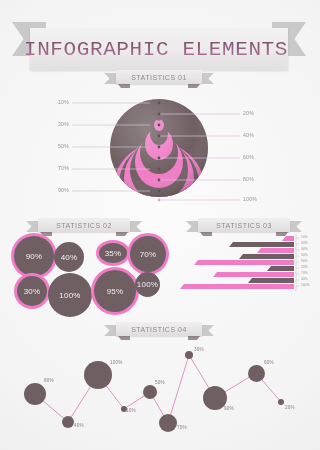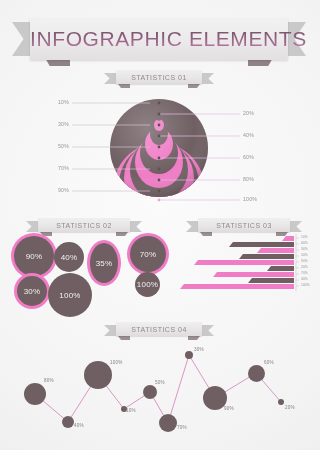--- a/index.html
+++ b/index.html
@@ -16,24 +16,24 @@
 
   
   .title-wrap{position:absolute;left:0;top:14px;width:318px;height:52px;}
   .title-tail{position:absolute;top:8px;width:34px;height:34px;background:#c9c9c9;}
   .title-tail.l{left:12px;clip-path:polygon(0 0,100% 0,100% 100%,0 100%,34% 50%);}
   .title-tail.r{right:12px;clip-path:polygon(0 0,100% 0,66% 50%,100% 100%,0 100%);}
   .title-fold{position:absolute;top:42px;width:26px;height:10px;background:#8f8386;}
   .title-fold.l{left:44px;clip-path:polygon(0 0,100% 0,100% 100%,22% 100%);}
   .title-fold.r{right:44px;clip-path:polygon(0 0,100% 0,78% 100%,0 100%);}
   .title-band{
-    position:absolute;left:30px;top:4px;width:258px;height:42px;
+    position:absolute;left:30px;top:14px;width:258px;height:42px;
     background:linear-gradient(180deg,#f2f1f1 0%,#eceaea 52%,#e2e0e0 100%);
     box-shadow:0 1px 2px rgba(0,0,0,.12);
-    display:flex;align-items:center;justify-content:flex-start;
+    display:flex;align-items:center;justify-content:flex-end;font-family:Liberation Mono, monospace;
   }
   .title-text{
     font-size:21px;letter-spacing:.6px;white-space:nowrap;
     background:linear-gradient(180deg,#6f4d63 0%,#8e5f7e 45%,#c07fae 100%);
     -webkit-background-clip:text;background-clip:text;color:#7d5570;
     -webkit-text-fill-color:transparent;
   }
 
   
   .ribbon{position:absolute;height:16px;}
@@ -180,25 +180,28 @@
     <div class="bub" style="left:54px;top:24px;width:30px;height:30px;">
       <b>40%</b>
     </div>
     <div class="bub ring" style="left:17px;top:58px;width:30px;height:30px;">
       <b>30%</b>
     </div>
     <div class="bub" style="left:48px;top:55px;width:44px;height:44px;">
       <b>100%</b>
     </div>
 
-    <div class="bub ring" style="left:90px;top:25px;width:28px;height:40px;">
+    <div class="bub ring" style="left:99px;top:25px;width:28px;height:20px;">
       <b>35%</b>
     </div>
     <div class="bub ring" style="left:130px;top:18px;width:36px;height:36px;">
       <b>70%</b>
+    </div>
+    <div class="bub ring" style="left:94px;top:52px;width:42px;height:42px;">
+      <b>95%</b>
     </div>
     <div class="bub" style="left:135px;top:54px;width:25px;height:25px;">
       <b>100%</b>
     </div>
   </div>
 
   <div class="ribbon" style="left:186px;top:218px;width:116px;">
     <div class="rb-tail l"></div>
     <div class="rb-tail r"></div>
     <div class="rb-fold l"></div>

